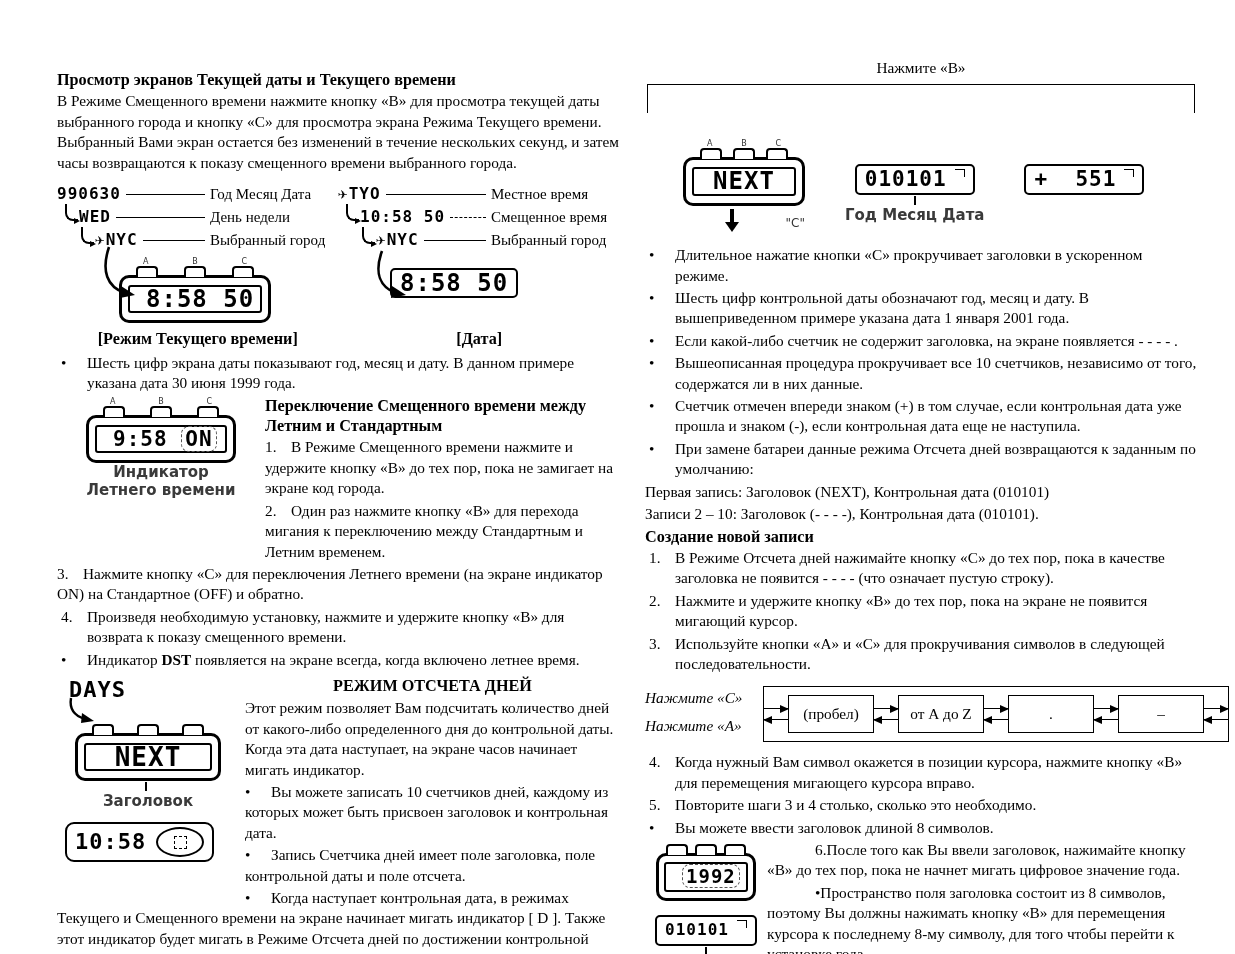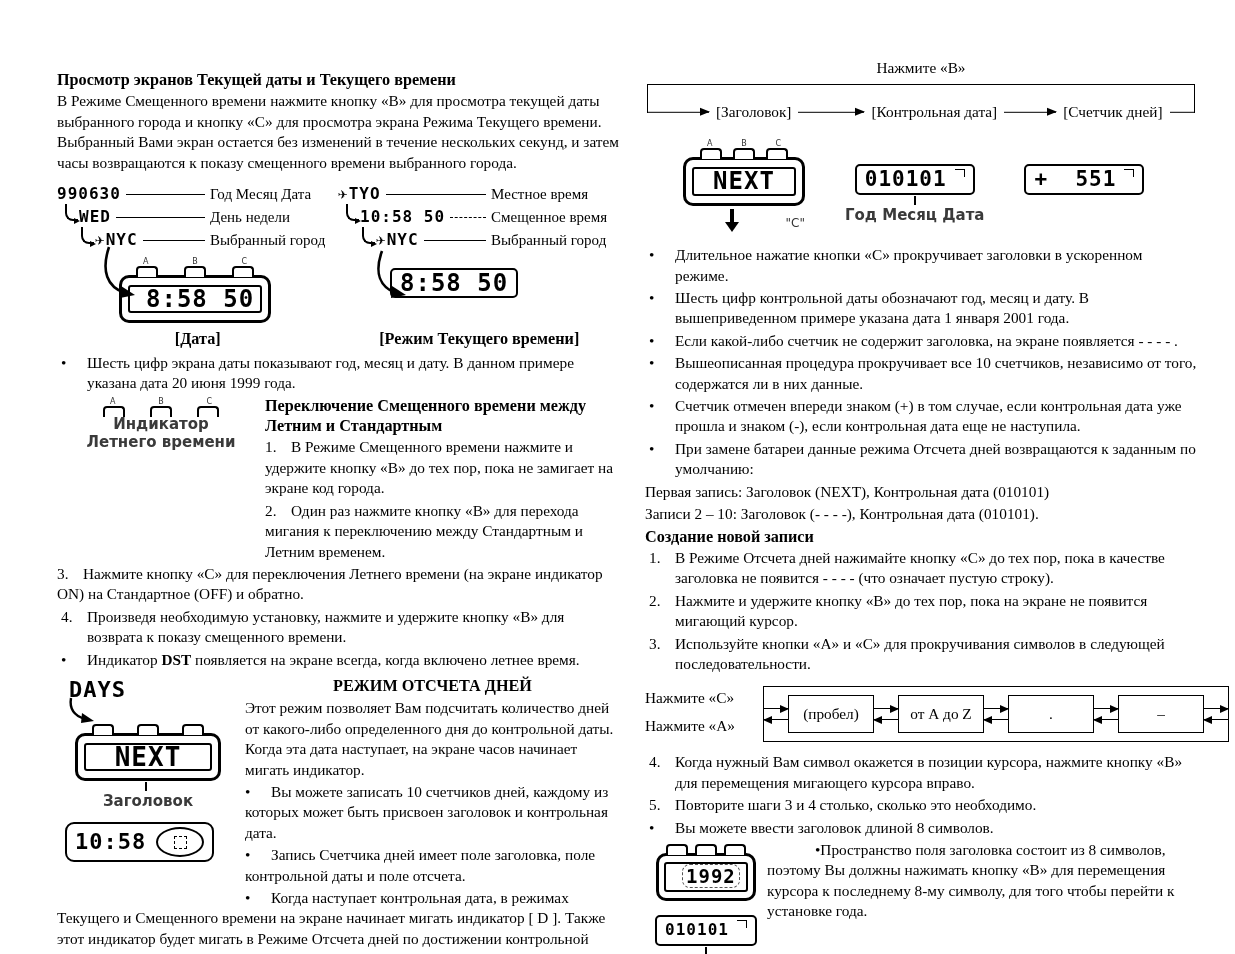--- a/index.html
+++ b/index.html
@@ -86,21 +86,21 @@
                  border-top:4.6px solid transparent; border-bottom:4.6px solid transparent; }
   .flabel { padding:1px 7px; white-space:nowrap; background:#fff; }
 
   .watch-row { display:flex; align-items:flex-start; margin:4px 0 12px 38px; gap:40px; }
   .wr-next { width:122px; text-align:center; }
   .wr-sub { display:flex; align-items:flex-start; justify-content:center; gap:5px; margin-top:1px; }
   .wr-sub .q { font-size:12px; color:#333; margin-top:6px; font-family:"DejaVu Sans", sans-serif; }
 
   
   .cdwrap { display:flex; margin:12px 0 10px 0; }
-  .cdlabels { flex:0 0 118px; display:flex; flex-direction:column; justify-content:space-between; padding:2px 0 6px 0; }
+  .cdlabels { flex:0 0 118px; display:flex; flex-direction:column; justify-content:space-between; padding:2px 0 6px 0;font-style:italic; }
   .cdbox { flex:1; border:1.4px solid #000; height:56px; display:flex; align-items:center; box-sizing:border-box; }
   .cdpair { flex:1 1 26px; display:flex; flex-direction:column; gap:10px; min-width:24px; }
   .ar { display:block; height:0; border-top:1.6px solid #000; position:relative; }
   .ar.r::after { content:""; position:absolute; right:-1px; top:-4.6px; border-left:9px solid #000;
                  border-top:4.2px solid transparent; border-bottom:4.2px solid transparent; }
   .ar.l::before { content:""; position:absolute; left:-1px; top:-4.6px; border-right:9px solid #000;
                   border-top:4.2px solid transparent; border-bottom:4.2px solid transparent; }
   .cditem { flex:0 0 auto; border:1.4px solid #000; background:#fff; min-width:86px; height:38px;
             box-sizing:border-box; display:flex; align-items:center; justify-content:center; padding:0 8px; }
 </style>
@@ -175,42 +175,45 @@
         </div>
         <svg class="curve" style="left:34px;top:66px;" width="42" height="52" viewBox="0 0 42 52">
           <path d="M10 2 C 2 24, 8 38, 24 44" fill="none" stroke="#000" stroke-width="2.6"></path>
           <path d="M20 37 L34 46 L19 49 Z" fill="#000"></path>
         </svg>
         <div class="fscreen fstandalone lcd" style="font-size:24px;">8:58 50</div>
       </div>
     </div>
 
     <div class="captions">
+      <span>[Режим Текущего времени]</span>
       <span>[Дата]</span>
-      <span>[Режим Текущего времени]</span>
     </div>
 
     <div class="hang">
       <span class="mk">•</span>
-      <span class="tx">Шесть цифр экрана даты показывают год, месяц и дату. В данном примере указана дата 20 июня 1999 года.</span>
+      <span class="tx">Шесть цифр экрана даты показывают год, месяц и дату. В данном примере указана дата 30 июня 1999 года.</span>
     </div>
 
     <div class="dst">
       <div class="figs">
         <div class="watch-in">
           <div class="wletters">
               <span>A</span>
               <span>B</span>
               <span>C</span>
             </div>
           <div class="wnubs">
               <i></i>
               <i></i>
               <i></i>
             </div>
+          <div class="wcase">
+            <div class="wscreen lcd" style="font-size:21px;"><span>9:58</span> <span class="burst">ON</span></div>
+          </div>
         </div>
         <div class="wlabel">
           <div>Индикатор</div>
           <div>Летнего времени</div>
         </div>
       </div>
       <div class="h">Переключение Смещенного времени между Летним и Стандартным</div>
       <p class="pnum"><span class="n">1.</span><span>В Режиме Смещенного времени нажмите и удержите кнопку «В» до тех пор, пока не замигает на экране код города.</span></p>
       <p class="pnum"><span class="n">2.</span><span>Один раз нажмите кнопку «В» для перехода мигания к переключению между Стандартным и Летним временем.</span></p>
       <p class="pnum"><span class="n">3.</span><span>Нажмите кнопку «С» для переключения Летнего времени (на экране индикатор ON) на Стандартное (OFF) и обратно.</span></p>
@@ -261,29 +264,20 @@
     <div class="clr"></div>
 
   </div>
 
   <div class="col right">
 
     <div class="center">Нажмите «В»</div>
 
     <div class="loop">
       <div class="loop-frame"></div>
-      <div class="loop-row">
-        <span class="seg arrR w1"></span>
-        <span class="flabel">[Заголовок]</span>
-        <span class="seg arrR w2"></span>
-        <span class="flabel">[Контрольная дата]</span>
-        <span class="seg arrR w3"></span>
-        <span class="flabel">[Счетчик дней]</span>
-        <span class="seg tail"></span>
-      </div>
     </div>
 
     <div class="watch-row">
       <div class="wr-next">
         <div class="wletters">
             <span>A</span>
             <span>B</span>
             <span>C</span>
           </div>
         <div class="wnubs">
@@ -417,19 +411,20 @@
         </div>
         <div style="margin-top:14px;">
           <span class="fscreen">
               <span class="lcd" style="font-size:16px;">010101</span>
               <i class="supmark"></i>
             </span>
           <div class="tick"></div>
           
         </div>
       </div>
+      <p class="pnum ind"><span class="n">6.</span><span>После того как Вы ввели заголовок, нажимайте кнопку «В» до тех пор, пока не начнет мигать цифровое значение года.</span></p>
       <p class="pnum ind"><span class="n">•</span><span>Пространство поля заголовка состоит из 8 символов, поэтому Вы должны нажимать кнопку «В» для перемещения курсора к последнему 8-му символу, для того чтобы перейти к установке года.</span></p>
 
     </div>
     <div class="clr"></div>
 
   </div>
 </div>
 
 </body></html>

